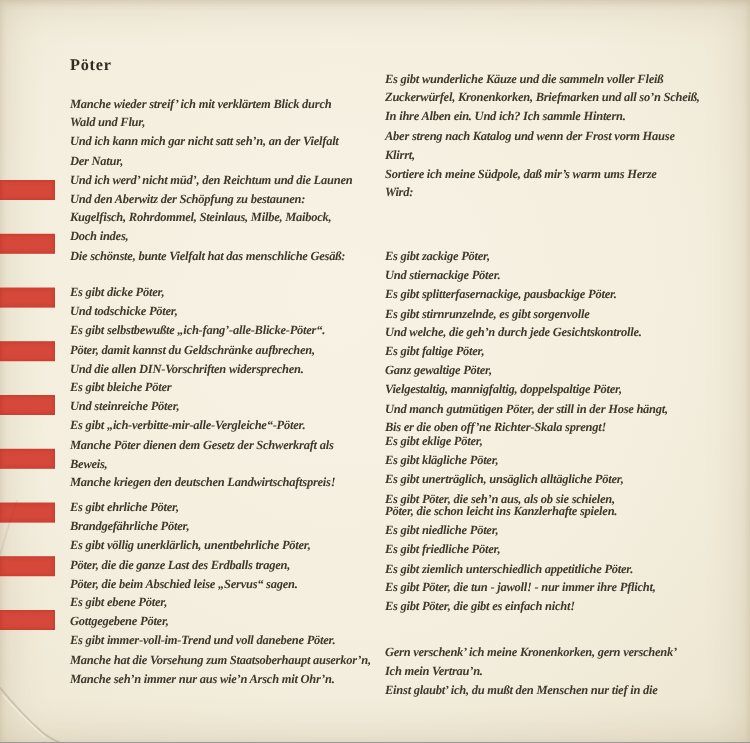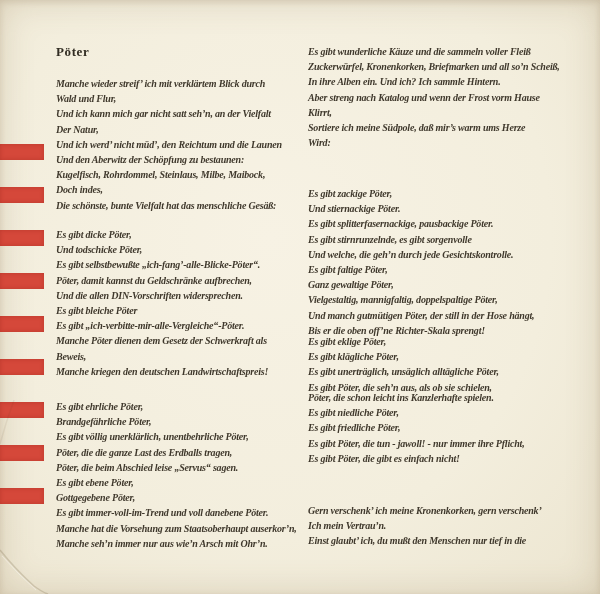--- a/index.html
+++ b/index.html
@@ -11,21 +11,21 @@
     overflow:hidden;
     font-family:"Liberation Serif", serif;
   }
   .title {
     position:absolute; left:56px; top:44px;
     font-size:13px; font-weight:bold; letter-spacing:0.6px;
     color:#322d23;
   }
   .stanza { position:absolute; }
   .stanza.col-l { left:56px; }
-  .stanza.col-r { left:308px; }
+  .stanza.col-r { left:308px;margin-top:12px; }
   .line {
     font-style:italic; font-weight:bold;
     font-size:10px; line-height:15.2px; letter-spacing:-0.2px;
     color:#3f382c; white-space:nowrap;
   }
   .stripe {
     position:absolute; left:0; width:44px; height:16px;
     background:#d5483a;
     box-shadow: inset 0 0 4px rgba(140,30,20,0.35);
   }
@@ -59,20 +59,21 @@
       <div class="line">Doch indes,</div>
       <div class="line">Die schönste, bunte Vielfalt hat das menschliche Gesäß:</div>
     </div>
   <div class="stanza col-l" style="top:227px">
       <div class="line">Es gibt dicke Pöter,</div>
       <div class="line">Und todschicke Pöter,</div>
       <div class="line">Es gibt selbstbewußte „ich-fang’-alle-Blicke-Pöter“.</div>
       <div class="line">Pöter, damit kannst du Geldschränke aufbrechen,</div>
       <div class="line">Und die allen DIN-Vorschriften widersprechen.</div>
       <div class="line">Es gibt bleiche Pöter</div>
+      <div class="line">Und steinreiche Pöter,</div>
       <div class="line">Es gibt „ich-verbitte-mir-alle-Vergleiche“-Pöter.</div>
       <div class="line">Manche Pöter dienen dem Gesetz der Schwerkraft als</div>
       <div class="line">Beweis,</div>
       <div class="line">Manche kriegen den deutschen Landwirtschaftspreis!</div>
     </div>
   <div class="stanza col-l" style="top:399px">
       <div class="line">Es gibt ehrliche Pöter,</div>
       <div class="line">Brandgefährliche Pöter,</div>
       <div class="line">Es gibt völlig unerklärlich, unentbehrliche Pöter,</div>
       <div class="line">Pöter, die die ganze Last des Erdballs tragen,</div>
@@ -108,20 +109,21 @@
   <div class="stanza col-r" style="top:334px">
       <div class="line">Es gibt eklige Pöter,</div>
       <div class="line">Es gibt klägliche Pöter,</div>
       <div class="line">Es gibt unerträglich, unsäglich alltägliche Pöter,</div>
       <div class="line">Es gibt Pöter, die seh’n aus, als ob sie schielen,</div>
     </div>
   <div class="stanza col-r" style="top:390px">
       <div class="line">Pöter, die schon leicht ins Kanzlerhafte spielen.</div>
       <div class="line">Es gibt niedliche Pöter,</div>
       <div class="line">Es gibt friedliche Pöter,</div>
+      <div class="line">Es gibt ziemlich unterschiedlich appetitliche Pöter.</div>
       <div class="line">Es gibt Pöter, die tun - jawoll! -  nur immer ihre Pflicht,</div>
       <div class="line">Es gibt Pöter, die gibt es einfach nicht!</div>
     </div>
   <div class="stanza col-r" style="top:503px">
       <div class="line">Gern verschenk’ ich meine Kronenkorken, gern verschenk’</div>
       <div class="line">Ich mein Vertrau’n.</div>
       <div class="line">Einst glaubt’ ich, du mußt den Menschen nur tief in die</div>
     </div>
 
   <svg class="crease" width="120" height="90" viewBox="0 0 120 90">

